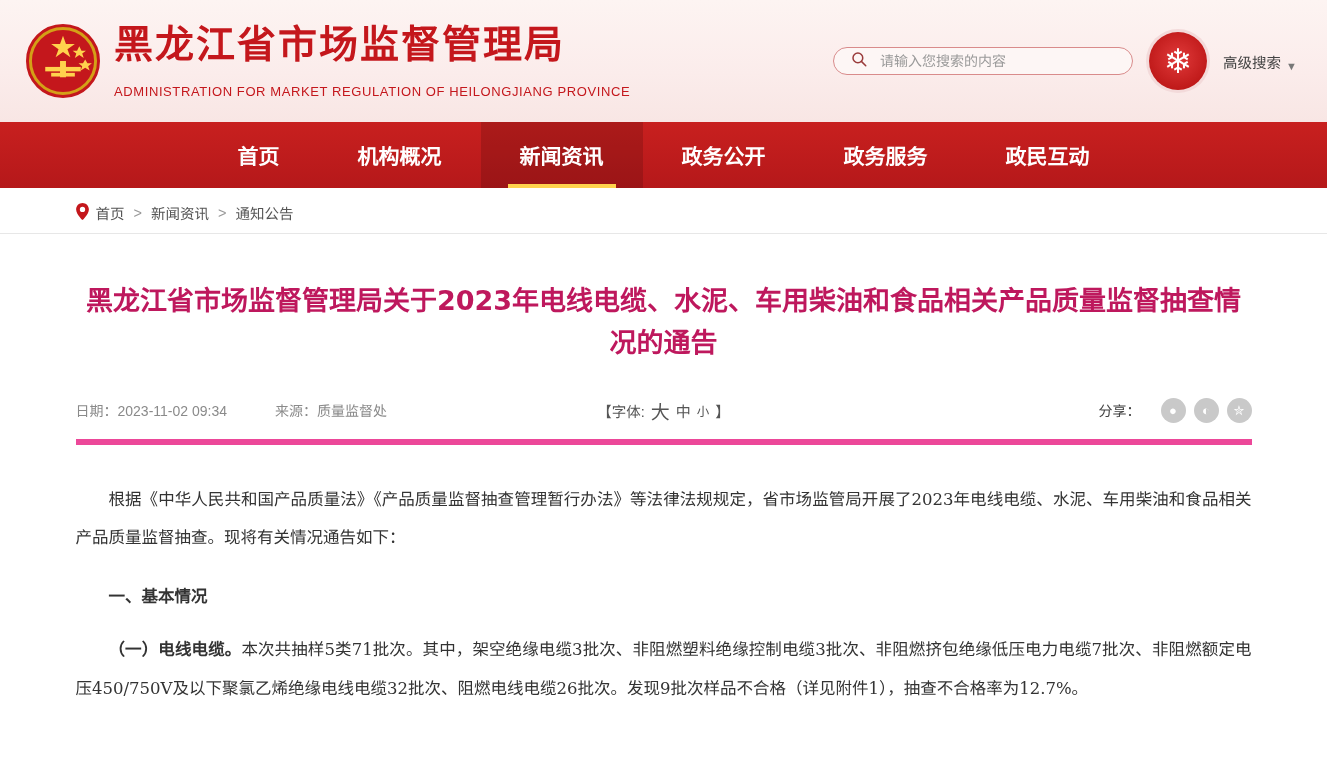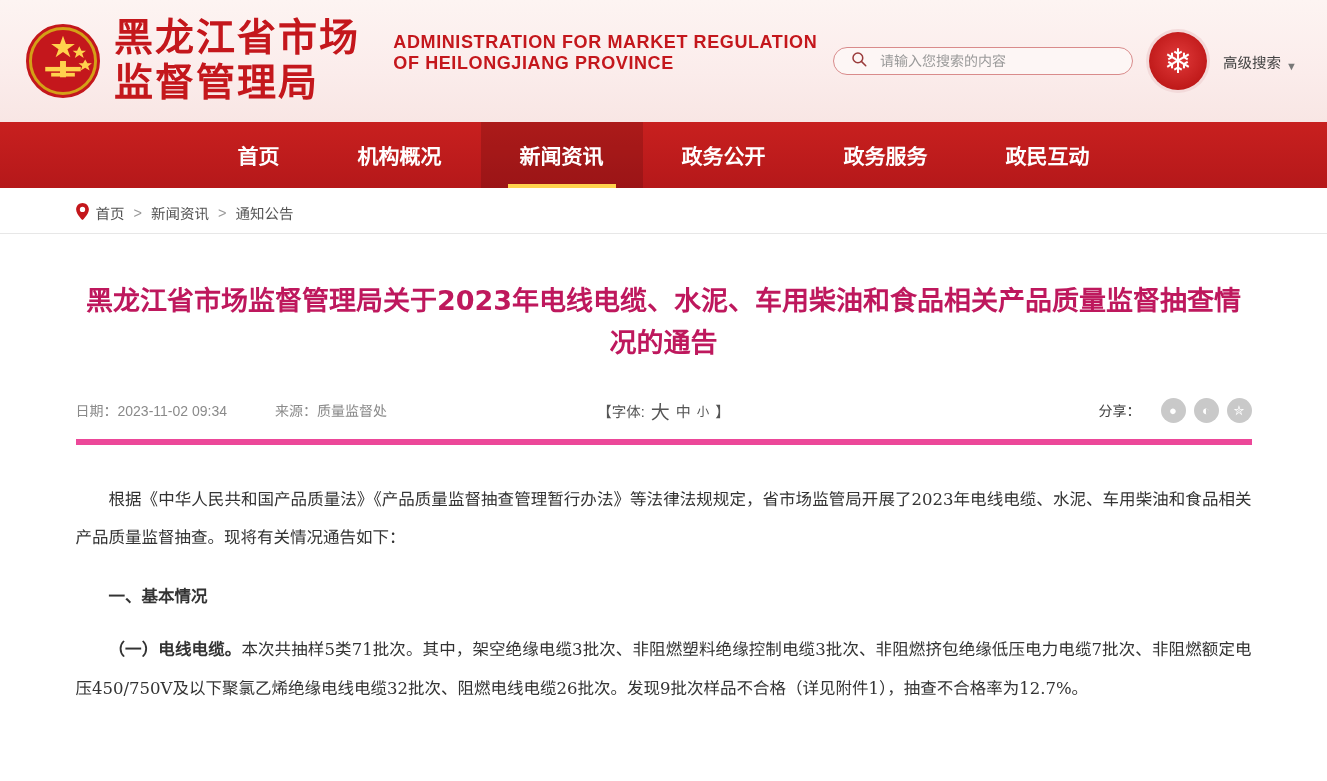--- a/index.html
+++ b/index.html
@@ -21,32 +21,32 @@
     padding: 0 24px;
   }
   .emblem {
     width: 74px;
     height: 74px;
     margin-left: 2px;
     margin-right: 14px;
     flex: 0 0 auto;
     position: relative;
   }
-  .brand-text { display: flex; flex-direction: row; justify-content: center; }
+  .brand-text { display: flex; flex-direction: column; justify-content: center; }
   .brand-cn {
     font-size: 39px;
     font-weight: bold;
     color: #c4171c;
     letter-spacing: 2px;
     line-height: 1.15;
     font-family: "DejaVu Sans", sans-serif;
   }
   .brand-en {
-    font-size: 18px;
-    font-weight: bold;
+    font-size: 13px;
+    font-weight: normal;
     color: #c4171c;
     letter-spacing: 0.6px;
     margin-top: 16px;
   }
   .header-right {
     margin-left: auto;
     display: flex;
     align-items: center;
     gap: 16px;
     padding-right: 6px;

